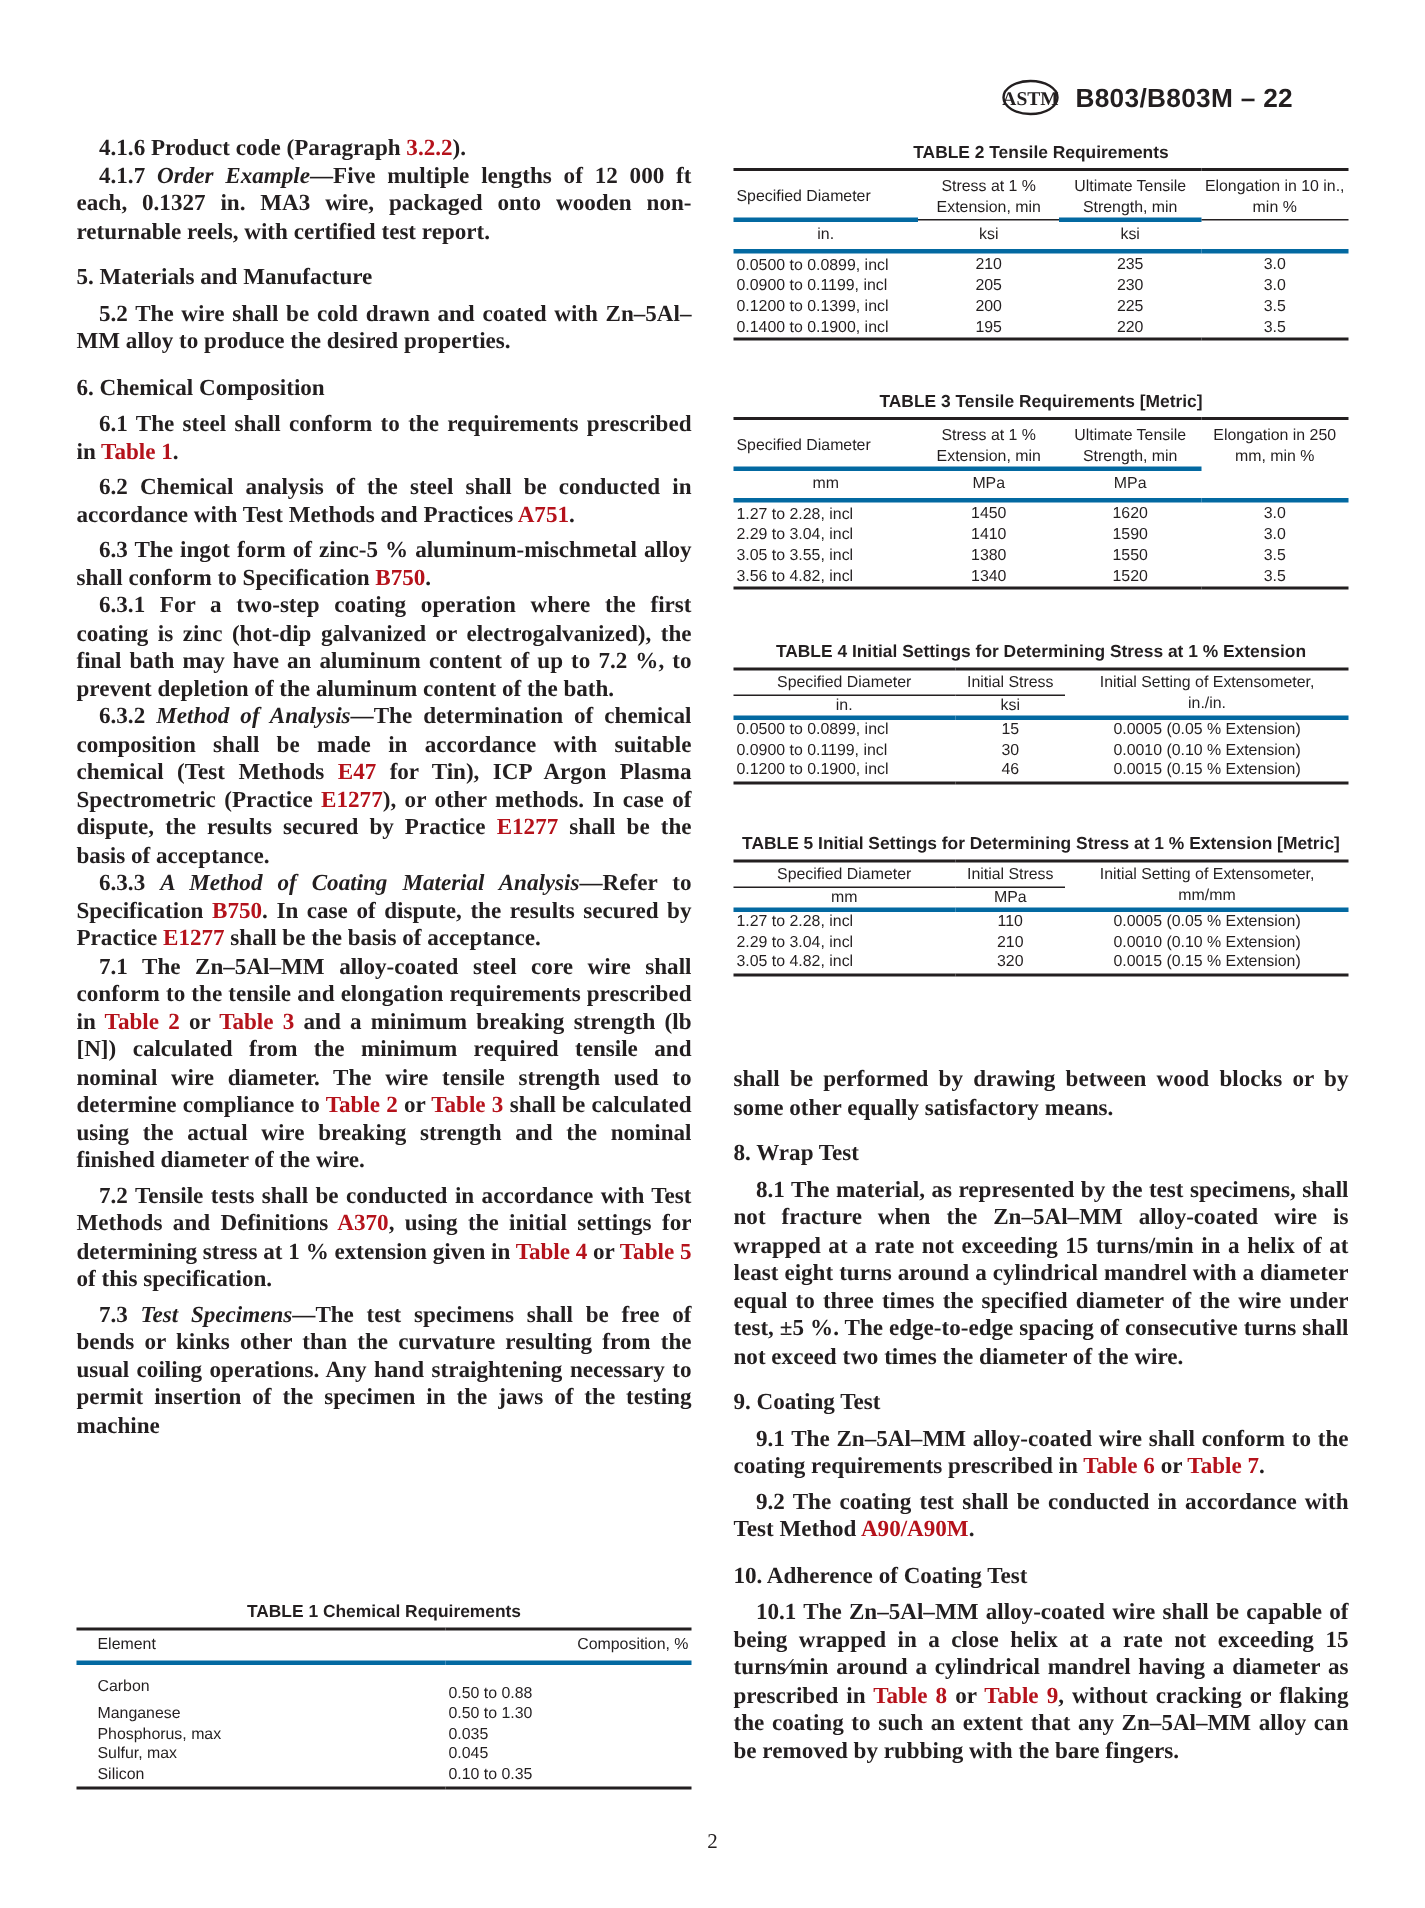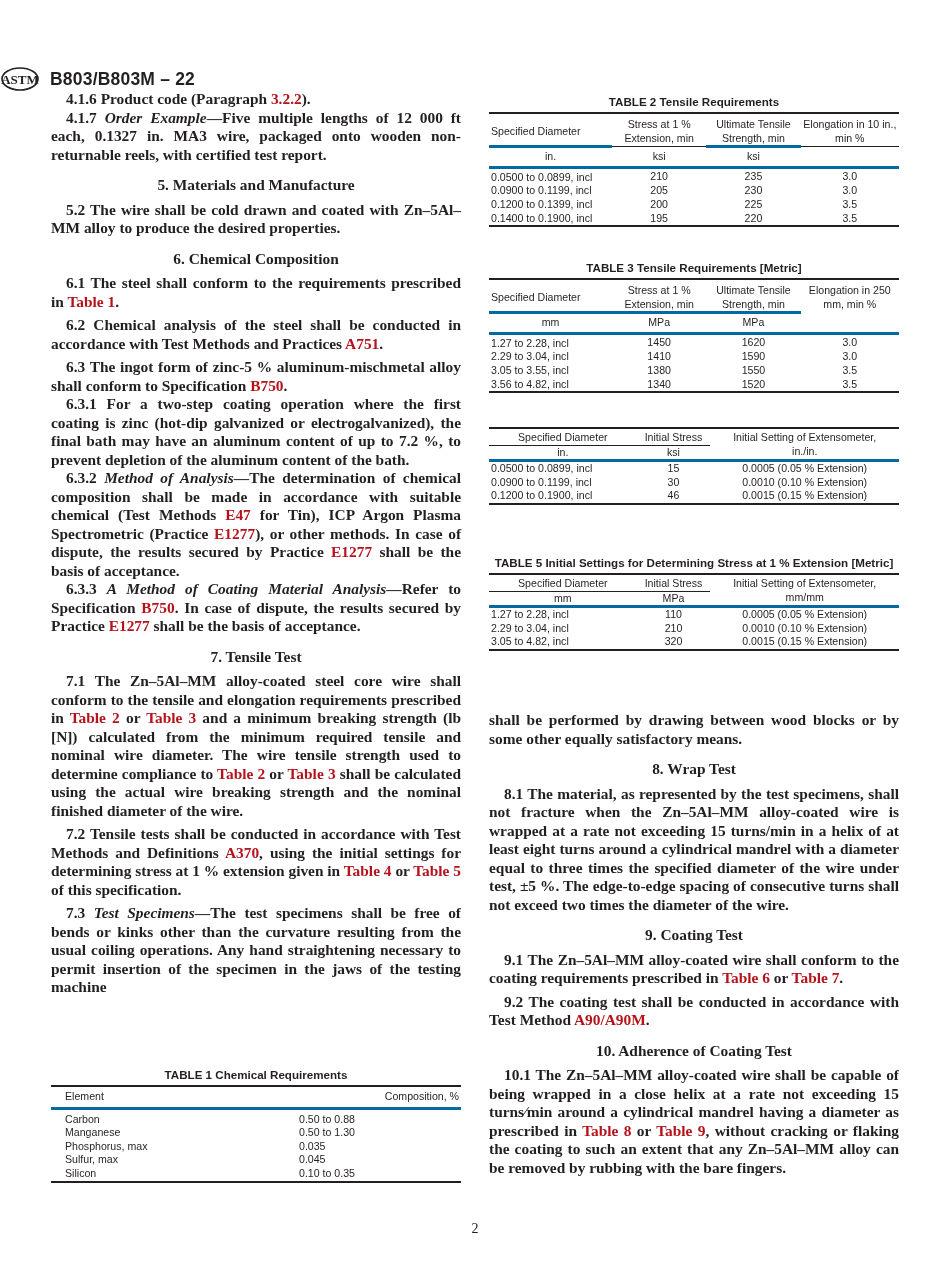--- a/index.html
+++ b/index.html
@@ -1,28 +1,28 @@
 <!DOCTYPE html>
 <html><head>
 <meta charset="utf-8">
 <style>
   html, body { margin:0; padding:0; background:#ffffff; }
   body { width:950px; height:1272px; position:relative; overflow:hidden; color:#231f20; }
 
-  .header { position:absolute; top:66px; left:0; width:862px; text-align:left; }
+  .header { position:absolute; top:52px; left:0; width:862px; text-align:right; }
   .header .logo { display:inline-block; vertical-align:middle; width:40px; height:26px; margin-right:6px; }
   .header .title { display:inline-block; vertical-align:middle; font-family:"Liberation Sans", sans-serif; font-weight:bold; font-size:17.5px; letter-spacing:0.2px; }
 
   .col { position:absolute; top:90px; width:410px; }
   .col.left { left:51px; }
   .col.right { left:489px; }
 
   p.para { margin:0; font-family:"Liberation Serif", serif; font-size:15.4px; line-height:18.5px; text-align:justify; text-indent:15px;font-weight:bold; }
   p.para.gap { margin-top:5px; }
-  h2.sec { margin:12px 0 6px 0; font-family:"Liberation Serif", serif; font-size:15.4px; font-weight:bold; line-height:18.5px;text-align:center; }
+  h2.sec { margin:12px 0 6px 0; font-family:"Liberation Serif", serif; font-size:15.4px; font-weight:bold; line-height:18.5px; }
   .link { color:#b5121b; }
   i { font-style:italic;margin-top:28px; }
 
   .tbl-caption { font-family:"Liberation Sans", sans-serif; font-weight:bold; font-size:11.6px; text-align:center; line-height:15px; margin:0 0 3px 0; }
   table.dt { width:100%; border-collapse:collapse; font-family:"Liberation Sans", sans-serif; font-size:10.6px; line-height:13.6px; color:#231f20; }
   table.dt td, table.dt th { padding:0 2px; font-weight:normal; }
   table.dt thead tr.top th { border-top:2px solid #231f20; }
   table.dt .bb { border-bottom:3px solid #0369a1; }
   table.dt tbody tr:last-child td { border-bottom:2px solid #231f20; }
   .c { text-align:center; }
@@ -49,39 +49,38 @@
   <p class="para gap">5.2 The wire shall be cold drawn and coated with Zn–5Al–MM alloy to produce the desired properties.</p>
 
   <h2 class="sec">6.  Chemical Composition</h2>
   <p class="para"><span>6.1 The steel shall conform to the requirements prescribed in </span><span class="link">Table 1</span><span>.</span></p>
   <p class="para gap"><span>6.2 Chemical analysis of the steel shall be conducted in accordance with Test Methods and Practices </span><span class="link">A751</span><span>.</span></p>
   <p class="para gap"><span>6.3 The ingot form of zinc-5 % aluminum-mischmetal alloy shall conform to Specification </span><span class="link">B750</span><span>.</span></p>
   <p class="para">6.3.1 For a two-step coating operation where the first coating is zinc (hot-dip galvanized or electrogalvanized), the final bath may have an aluminum content of up to 7.2 %, to prevent depletion of the aluminum content of the bath.</p>
   <p class="para"><span>6.3.2 </span><i>Method of Analysis</i><span>—The determination of chemical composition shall be made in accordance with suitable chemical (Test Methods </span><span class="link">E47</span><span> for Tin), ICP Argon Plasma Spectrometric (Practice </span><span class="link">E1277</span><span>), or other methods. In case of dispute, the results secured by Practice </span><span class="link">E1277</span><span> shall be the basis of acceptance.</span></p>
   <p class="para"><span>6.3.3 </span><i>A Method of Coating Material Analysis</i><span>—Refer to Specification </span><span class="link">B750</span><span>. In case of dispute, the results secured by Practice </span><span class="link">E1277</span><span> shall be the basis of acceptance.</span></p>
 
-  <h2 class="sec">7.  Tensile Test</h2>
   <p class="para"><span>7.1 The Zn–5Al–MM alloy-coated steel core wire shall conform to the tensile and elongation requirements prescribed in </span><span class="link">Table 2</span><span> or </span><span class="link">Table 3</span><span> and a minimum breaking strength (lb [N]) calculated from the minimum required tensile and nominal wire diameter. The wire tensile strength used to determine compliance to </span><span class="link">Table 2</span><span> or </span><span class="link">Table 3</span><span> shall be calculated using the actual wire breaking strength and the nominal finished diameter of the wire.</span></p>
   <p class="para gap"><span>7.2 Tensile tests shall be conducted in accordance with Test Methods and Definitions </span><span class="link">A370</span><span>, using the initial settings for determining stress at 1 % extension given in </span><span class="link">Table 4</span><span> or </span><span class="link">Table 5</span><span> of this specification.</span></p>
   <p class="para gap"><span>7.3 </span><i>Test Specimens</i><span>—The test specimens shall be free of bends or kinks other than the curvature resulting from the usual coiling operations. Any hand straightening necessary to permit insertion of the specimen in the jaws of the testing machine</span></p>
 </div>
 
 <div style="position:absolute; left:51px; top:1067px; width:410px;">
   <div class="tbl-caption">TABLE 1 Chemical Requirements</div>
   <table class="dt">
     <thead>
       <tr class="top">
         <th class="l bb" style="padding:3px 2px 3px 14px; width:60%;">Element</th>
         <th class="l bb" style="padding:3px 2px;text-align:right;">Composition, %</th>
       </tr>
     </thead>
     <tbody>
       <tr>
           <td class="l" style="padding-left:14px; padding-top:3px;">Carbon</td>
-          <td class="l" style="padding-top:3px;">0.50 to 0.88</td>
+          <td class="l" style="padding-top:13px;">0.50 to 0.88</td>
         </tr>
       <tr>
           <td class="l" style="padding-left:14px;">Manganese</td>
           <td class="l">0.50 to 1.30</td>
         </tr>
       <tr>
           <td class="l" style="padding-left:14px;">Phosphorus, max</td>
           <td class="l">0.035</td>
         </tr>
       <tr>
@@ -192,20 +191,21 @@
           <td class="l">3.56 to 4.82, incl</td>
           <td class="c">1340</td>
           <td class="c">1520</td>
           <td class="c">3.5</td>
         </tr>
     </tbody>
   </table>
 </div>
 
 <div style="position:absolute; left:489px; top:427px; width:410px;">
+  <div class="tbl-caption">TABLE 4 Initial Settings for Determining Stress at 1 % Extension</div>
   <table class="dt">
     <thead>
       <tr class="top">
         <th class="c" style="width:36%; padding-top:2px; border-bottom:1px solid #231f20;">Specified Diameter</th>
         <th class="c" style="width:18%; padding-top:2px; border-bottom:1px solid #231f20;">Initial Stress</th>
         <th class="c" style="padding-top:2px;">Initial Setting of Extensometer,</th>
       </tr>
       <tr>
         <th class="c bb">in.</th>
         <th class="c bb">ksi</th>

